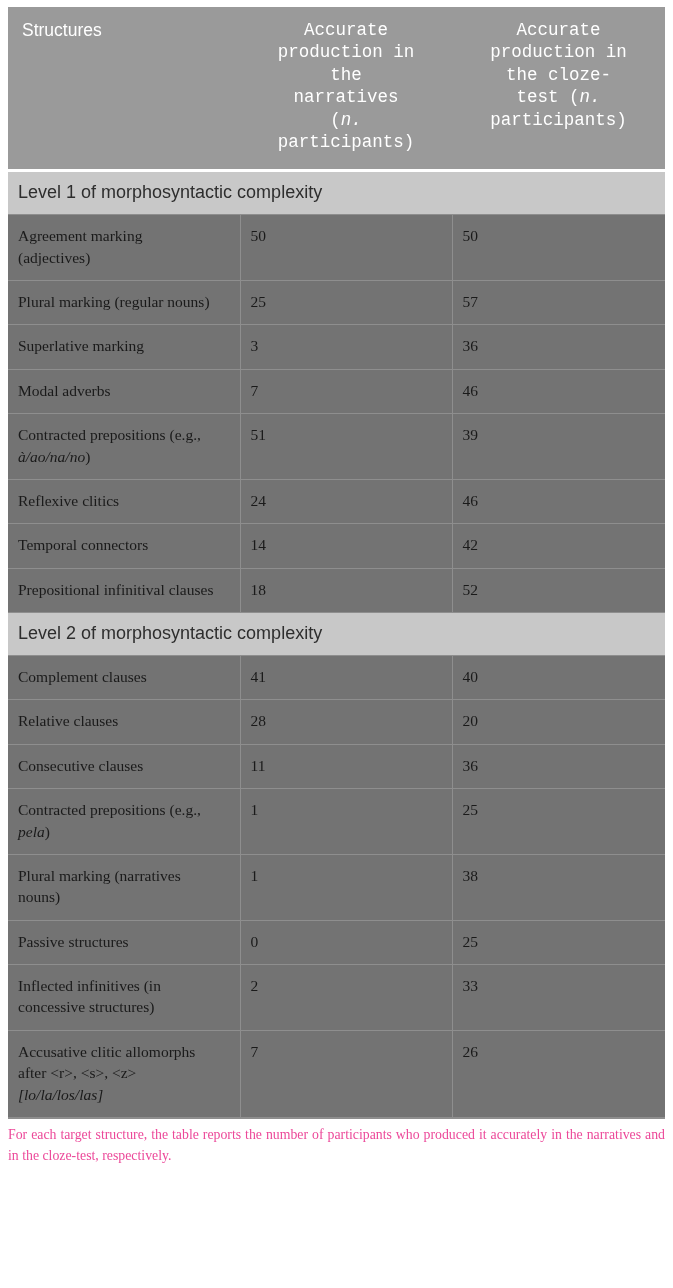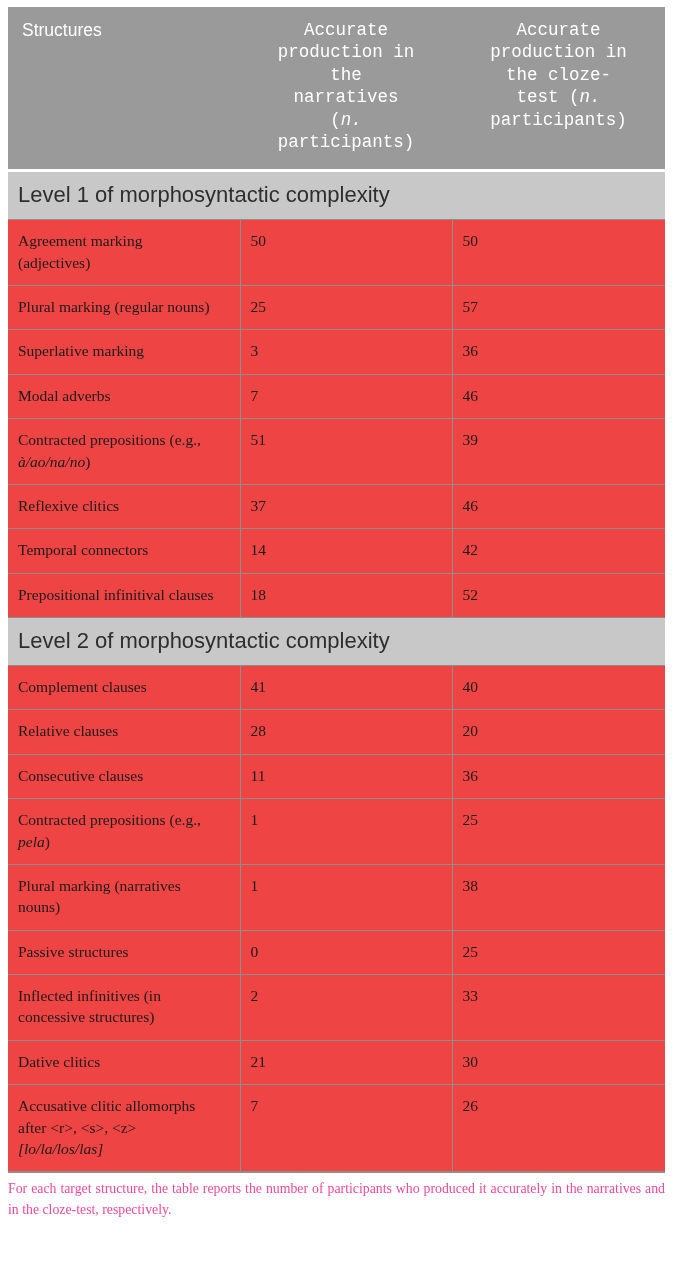--- a/index.html
+++ b/index.html
@@ -42,34 +42,34 @@
   }
   thead tr {
     border-bottom: 3px solid #ffffff;
   }
   
   tr.section-row th {
     background: #c8c8c8;
     color: #2e2e2e;
     font-family: "Liberation Sans", sans-serif;
     font-weight: 400;
-    font-size: 22px;
+    font-size: 18px;
     text-align: left;
     padding: 10px 10px 11px 10px;
     border-top: 1px solid #8e8e8e;
     border-bottom: 1px solid #8e8e8e;
   }
   
   tbody td {
     border-top: 1px solid #8e8e8e;
     font-size: 15.5px;
     line-height: 1.38;
     vertical-align: top;
     padding: 10px 10px 12px 10px;
-    background: #ef4444;
+    background: #737373;
   }
   tbody td.cell-structure {
     text-align: left;
     padding-right: 24px;
   }
   tbody td.cell-num {
     text-align: left;
     border-left: 1px solid #8e8e8e;
   }
   .it {
@@ -126,21 +126,21 @@
           <td class="cell-num">7</td>
           <td class="cell-num">46</td>
         </tr>
         <tr>
           <td class="cell-structure"><span>Contracted prepositions (e.g., </span><span class="it">à/ao/na/no</span><span>)</span></td>
           <td class="cell-num">51</td>
           <td class="cell-num">39</td>
         </tr>
         <tr>
           <td class="cell-structure"><span>Reflexive clitics</span></td>
-          <td class="cell-num">37</td>
+          <td class="cell-num">24</td>
           <td class="cell-num">46</td>
         </tr>
         <tr>
           <td class="cell-structure"><span>Temporal connectors</span></td>
           <td class="cell-num">14</td>
           <td class="cell-num">42</td>
         </tr>
         <tr>
           <td class="cell-structure"><span>Prepositional infinitival clauses</span></td>
           <td class="cell-num">18</td>
@@ -178,25 +178,20 @@
           <td class="cell-structure"><span>Passive structures</span></td>
           <td class="cell-num">0</td>
           <td class="cell-num">25</td>
         </tr>
         <tr>
           <td class="cell-structure"><span>Inflected infinitives (in concessive structures)</span></td>
           <td class="cell-num">2</td>
           <td class="cell-num">33</td>
         </tr>
         <tr>
-          <td class="cell-structure"><span>Dative clitics</span></td>
-          <td class="cell-num">21</td>
-          <td class="cell-num">30</td>
-        </tr>
-        <tr>
           <td class="cell-structure"><span>Accusative clitic allomorphs after &lt;r&gt;, &lt;s&gt;, &lt;z&gt; </span><span class="it">[lo/la/los/las]</span></td>
           <td class="cell-num">7</td>
           <td class="cell-num">26</td>
         </tr>
       </tbody>
   </table>
   <p class="footnote">For each target structure, the table reports the number of participants who produced it accurately in the narratives and in the cloze-test, respectively.</p>
 </div>
 
 </body></html>

